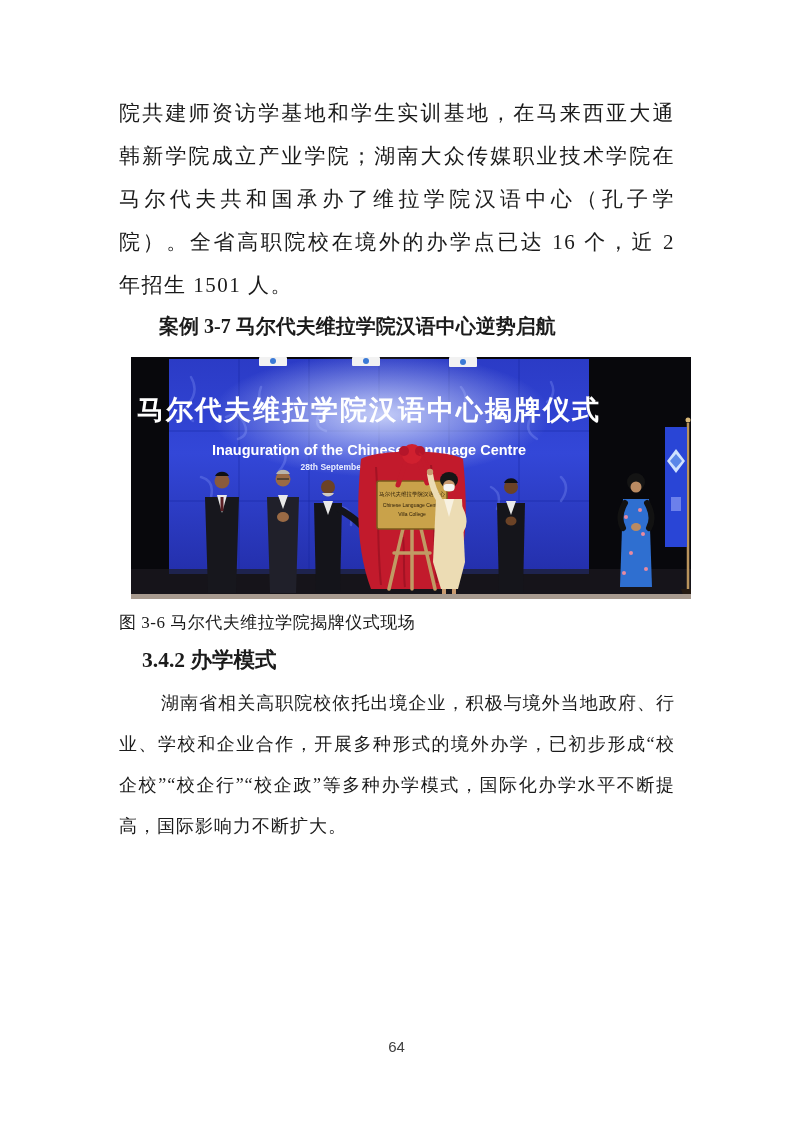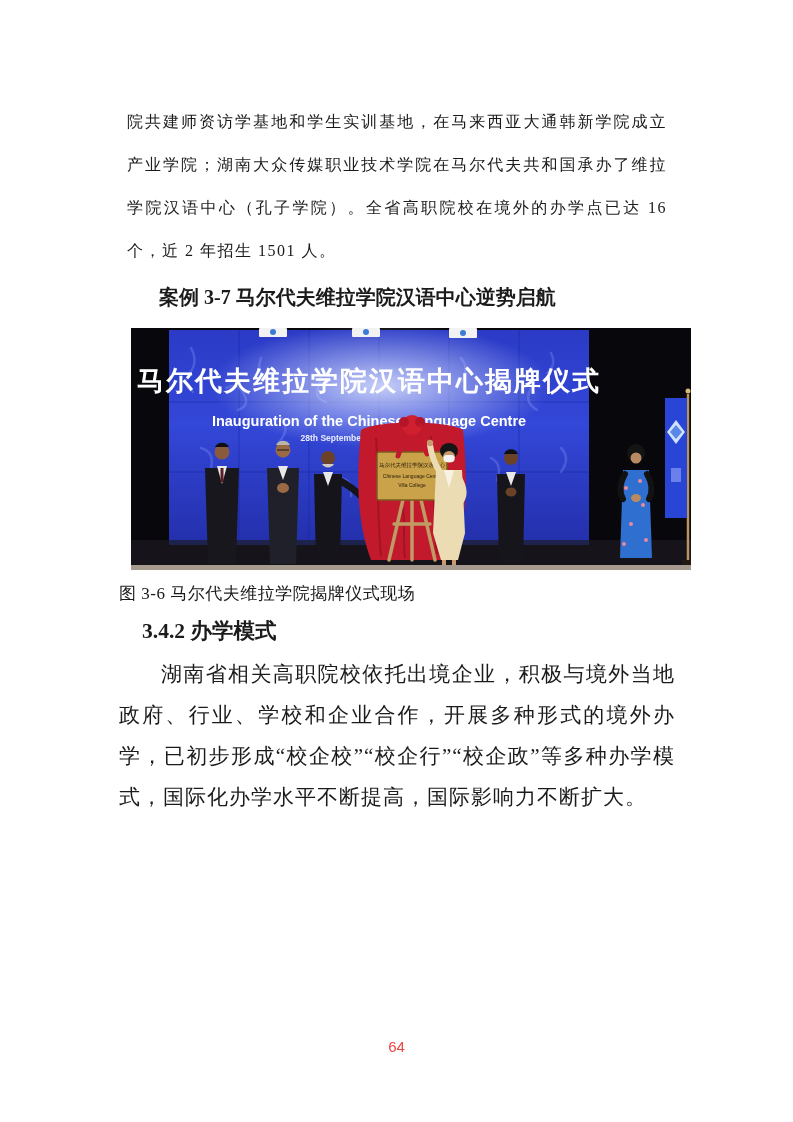--- a/index.html
+++ b/index.html
@@ -3,48 +3,48 @@
 <meta charset="utf-8">
 <style>
   html,body { margin:0; padding:0; background:#ffffff; }
   .page {
     position:relative; width:793px; height:1122px; background:#ffffff;
     font-family:"Liberation Serif","DejaVu Serif",serif; color:#1b1b1b;
     overflow:hidden;
   }
   .content { position:absolute; left:119px; top:92px; width:556px; }
   .p1 {
-    font-size:16px; line-height:43px; letter-spacing:1.5px;
-    text-align:justify; margin:8px;
+    font-size:21px; line-height:43px; letter-spacing:1.5px;
+    text-align:justify; margin:0;
   }
   .case-heading {
     font-size:20px; line-height:34px; font-weight:bold;
     text-indent:40px; margin:2px 0 14px 0;
   }
   .case-body {
     font-size:19px; line-height:32px; text-align:justify;
     text-indent:38px; margin:0;
   }
   .figure-photo-wrap { margin:0 0 0 -4px; width:560px; height:242px;padding-left:16px; }
   .figure-caption {
     font-size:17px; line-height:24px; text-align:left;
     padding-right:100px; margin:12px 0 0 0; letter-spacing:0.5px;
   }
   .section-heading {
     font-size:21.5px; line-height:30px; font-weight:bold;
     text-indent:23px; margin:10px 0 0 0;
   }
   .section-body {
-    font-size:21px; line-height:41px; letter-spacing:1px;
+    font-size:18px; line-height:41px; letter-spacing:1px;
     text-align:justify; text-indent:42px; margin:8px 0 0 0;
   }
   .page-number {
     position:absolute; top:1038px; left:0; width:100%;
     text-align:center; font-family:"Liberation Sans","DejaVu Sans",sans-serif;
-    font-size:15px; color:#ef4444;
+    font-size:15px; color:#404040;
   }
   svg text { font-family:"Liberation Sans","DejaVu Sans",sans-serif; }
 </style>
 </head>
 <body>
 
 <div class="page">
   <div class="content">
 
     <p class="p1">院共建师资访学基地和学生实训基地，在马来西亚大通韩新学院成立产业学院；湖南大众传媒职业技术学院在马尔代夫共和国承办了维拉学院汉语中心（孔子学院）。全省高职院校在境外的办学点已达 16 个，近 2 年招生 1501 人。</p>

